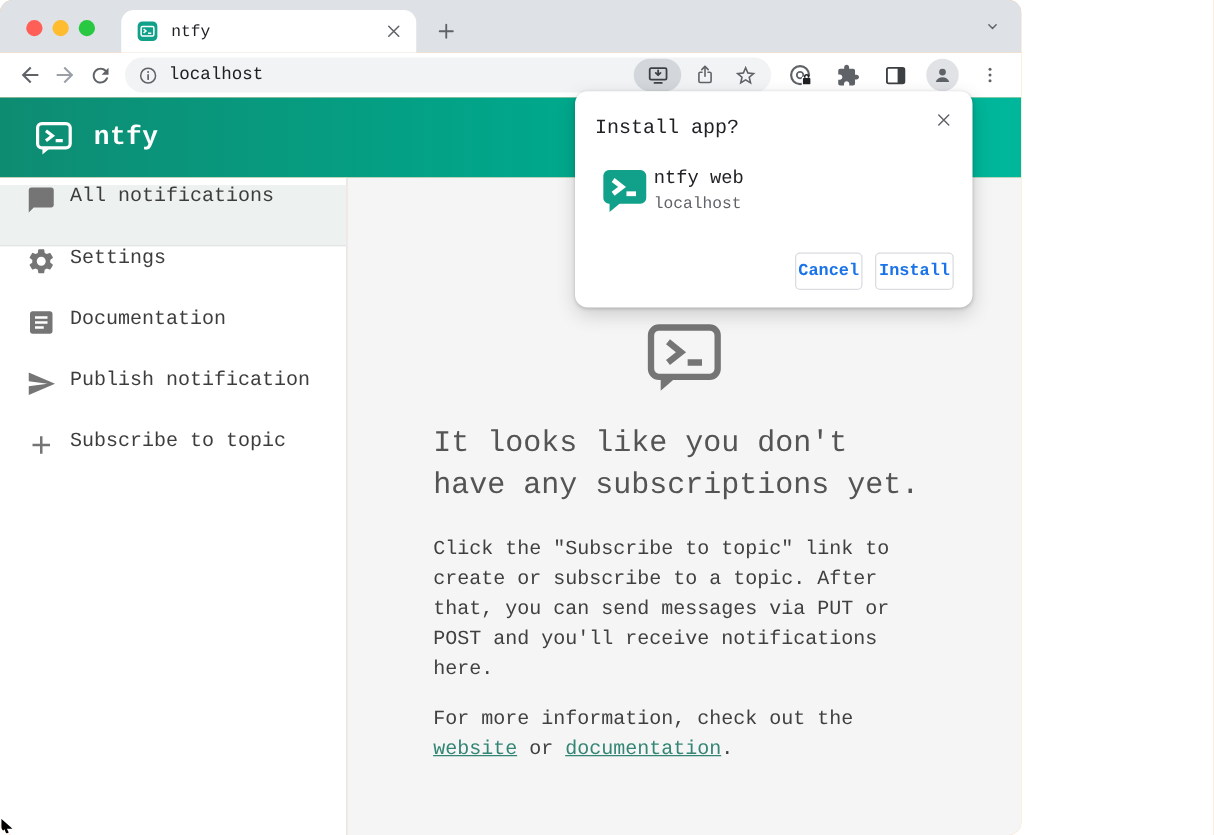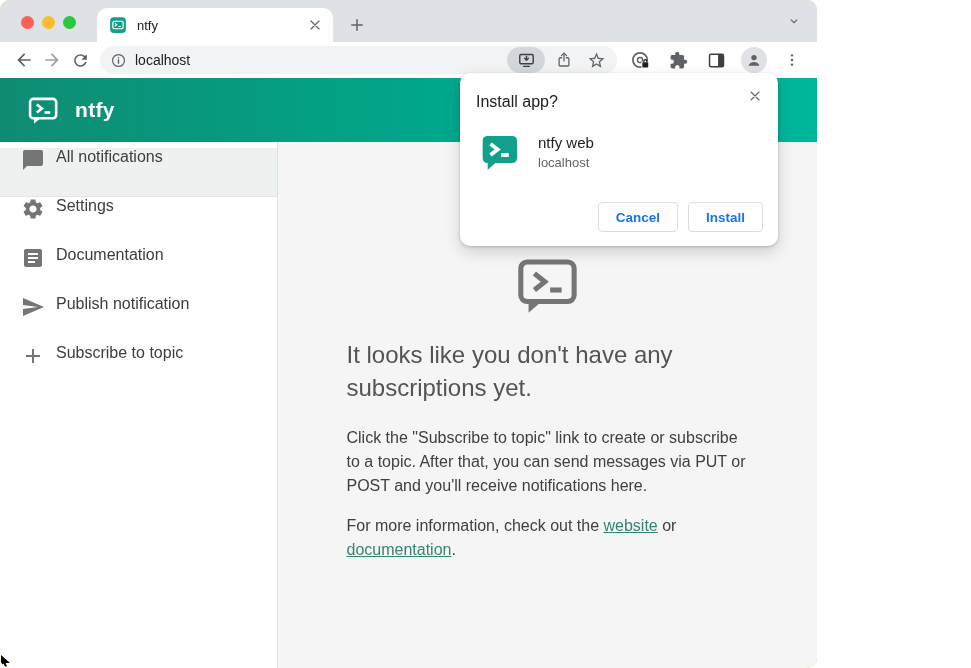--- a/index.html
+++ b/index.html
@@ -1,18 +1,18 @@
 <!DOCTYPE html>
 <html><head>
 <meta charset="utf-8">
 <style>
   * { box-sizing: border-box; margin: 0; padding: 0; }
   html,body { width: 971px; height: 668px; }
   body { font-family: "Liberation Sans", sans-serif; background: #fff; }
-  .window { position: relative; width: 817px; height: 668px; border-radius: 10px; overflow: hidden; background: #fdba74; }
+  .window { position: relative; width: 817px; height: 668px; border-radius: 10px; overflow: hidden; background: #fdba74; font-family: Liberation Mono, monospace; }
 
   
   .titlebar { position: relative; height: 42px; background: #dee1e6; }
   .traffic { position: absolute; left: 21px; top: 16px; display: flex; gap: 8px; }
   .light { width: 13px; height: 13px; border-radius: 50%; }
   .light.red { background: #ff5f57; }
   .light.yellow { background: #febc2e; }
   .light.green { background: #28c840; }
   .tab { position: absolute; left: 97px; top: 8px; width: 236px; height: 34px; background: #fff; border-radius: 10px 10px 0 0; display: flex; align-items: center; padding: 0 10px 0 12px; }
   .tab-title { flex: 1; margin-left: 10px; font-size: 13px; color: #202124; }
@@ -50,25 +50,25 @@
   .big-logo { text-align: center; }
   .empty-heading { margin-top: 16px; font-size: 24px; line-height: 33px; font-weight: 400; color: #545454; text-align: left; }
   .para { margin-top: 22px; font-size: 16px; line-height: 24px; color: #404040; }
   .para + .para { margin-top: 16px; }
   .teal-link { color: #338574; text-decoration: underline; cursor: pointer; }
 
   
   .dialog { position: absolute; left: 460px; top: 73px; width: 318px; height: 173px; background: #fff; border-radius: 10px; box-shadow: 0 1px 3px rgba(0,0,0,.18), 0 6px 16px rgba(0,0,0,.16); padding: 20px 16px 14px 16px; z-index: 10; }
   .dialog-title { font-size: 16px; color: #202124; }
   .dialog-close { position: absolute; right: 13px; top: 13px; width: 20px; height: 20px; display: flex; align-items: center; justify-content: center; cursor: pointer; }
-  .app-row { display: flex; align-items: flex-start; gap: 18px; margin: 21px 0 0 4px; }
+  .app-row { display: flex; align-items: flex-start; gap: 3px; margin: 21px 0 0 4px; }
   .app-name { font-size: 15px; color: #202124; margin-top: 2px; }
   .app-origin { font-size: 13px; color: #5f6368; margin-top: 4px; }
   .btn-row { position: absolute; right: 15px; bottom: 14px; display: flex; gap: 10px; }
-  .dbtn { height: 30px; padding: 0 17px; border: 1px solid #dadce0; border-radius: 4px; background: #fff; color: #1a73e8; font-size: 13.5px; font-weight: bold; display: flex; align-items: center; cursor: pointer; font-family: inherit; }
+  .dbtn { height: 30px; padding: 0 2px; border: 1px solid #dadce0; border-radius: 4px; background: #fff; color: #1a73e8; font-size: 13.5px; font-weight: bold; display: flex; align-items: center; cursor: pointer; font-family: inherit; }
 
   .cursor { position: absolute; left: 1px; bottom: 1px; }
 
   svg { display: block; }
 </style>
 </head>
 <body>
 
 <div class="window">
 

